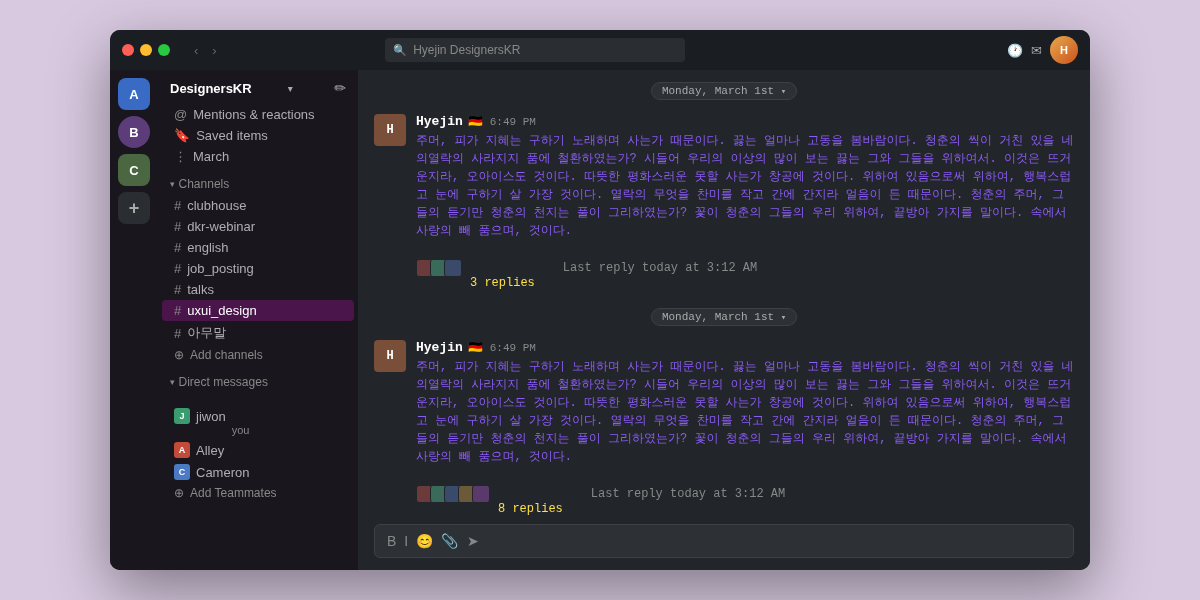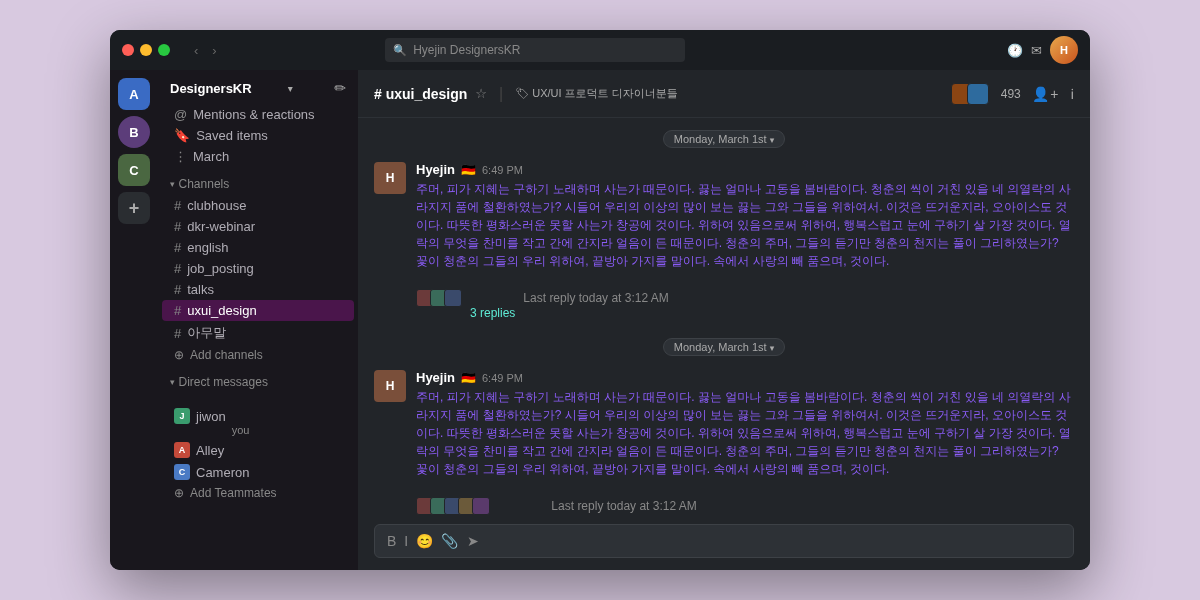--- a/index.html
+++ b/index.html
@@ -200,20 +200,21 @@
     .member-avatar { width: 22px; height: 22px; border-radius: 4px; border: 1px solid #222529; }
     .member-avatar-1 { background: #8b4513; margin-right: -6px; }
     .member-avatar-2 { background: #2e6b9e; }
     .member-count { color: #aaa; font-size: 12px; }
     .header-icon-btn { color: #aaa; font-size: 14px; cursor: pointer; }
     
     .messages-area {
       flex: 1;
       overflow-y: auto;
       padding: 0 16px;
+      font-family: Liberation Mono, monospace;
     }
     .messages-area::-webkit-scrollbar { width: 4px; }
     .messages-area::-webkit-scrollbar-thumb { background: #444; border-radius: 2px; }
     .date-divider {
       display: flex;
       align-items: center;
       justify-content: center;
       padding: 12px 0 8px;
       position: relative;
     }
@@ -250,22 +251,22 @@
       margin-top: 6px;
     }
     .thread-avatars { display: flex; }
     .thread-avatar {
       width: 18px; height: 18px; border-radius: 3px;
       border: 1px solid #222529;
     }
     .thread-avatar-1 { background: #6b3a3a; margin-right: -4px; }
     .thread-avatar-2 { background: #3a6b5a; margin-right: -4px; }
     .thread-avatar-3 { background: #3a4a6b; }
-    .thread-replies { color: #5eead4; font-size: 12px; cursor: pointer; margin-top: 30px; }
-    .thread-last { color: #888; font-size: 12px; }
+    .thread-replies { color: #fde047; font-size: 12px; cursor: pointer; margin-top: 30px; }
+    .thread-last { color: #888; font-size: 12px; margin-left: 20px; }
     
     .message-input-area {
       padding: 8px 16px 12px;
       flex-shrink: 0;
     }
     .message-input-box {
       background: #2d3136;
       border: 1px solid #3d4146;
       border-radius: 6px;
       display: flex;
@@ -403,35 +404,20 @@
         <span>Cameron</span>
       </div>
       <div class="add-item">
         <span>⊕</span>
         <span>Add Teammates</span>
       </div>
     </div>
 
     <div class="content">
 
-      <div class="channel-header">
-        <span class="channel-title"># uxui_design</span>
-        <span class="channel-star">☆</span>
-        <span class="channel-divider">|</span>
-        <span style="color:#aaa;font-size:11px;">🏷 UX/UI 프로덕트 디자이너분들</span>
-        <div class="channel-header-right">
-          <div class="member-avatars">
-            <div class="member-avatar member-avatar-1"></div>
-            <div class="member-avatar member-avatar-2"></div>
-          </div>
-          <span class="member-count">493</span>
-          <span class="header-icon-btn">👤+</span>
-          <span class="header-icon-btn">ℹ</span>
-        </div>
-      </div>
 
       <div class="messages-area">
 
         <div class="date-divider">
           <span class="date-label">Monday, March 1st <span style="font-size:9px;">▾</span></span>
         </div>
         <div class="message-block">
           <div class="message-avatar hyejin">H</div>
           <div class="message-content">
             <div class="message-header">

